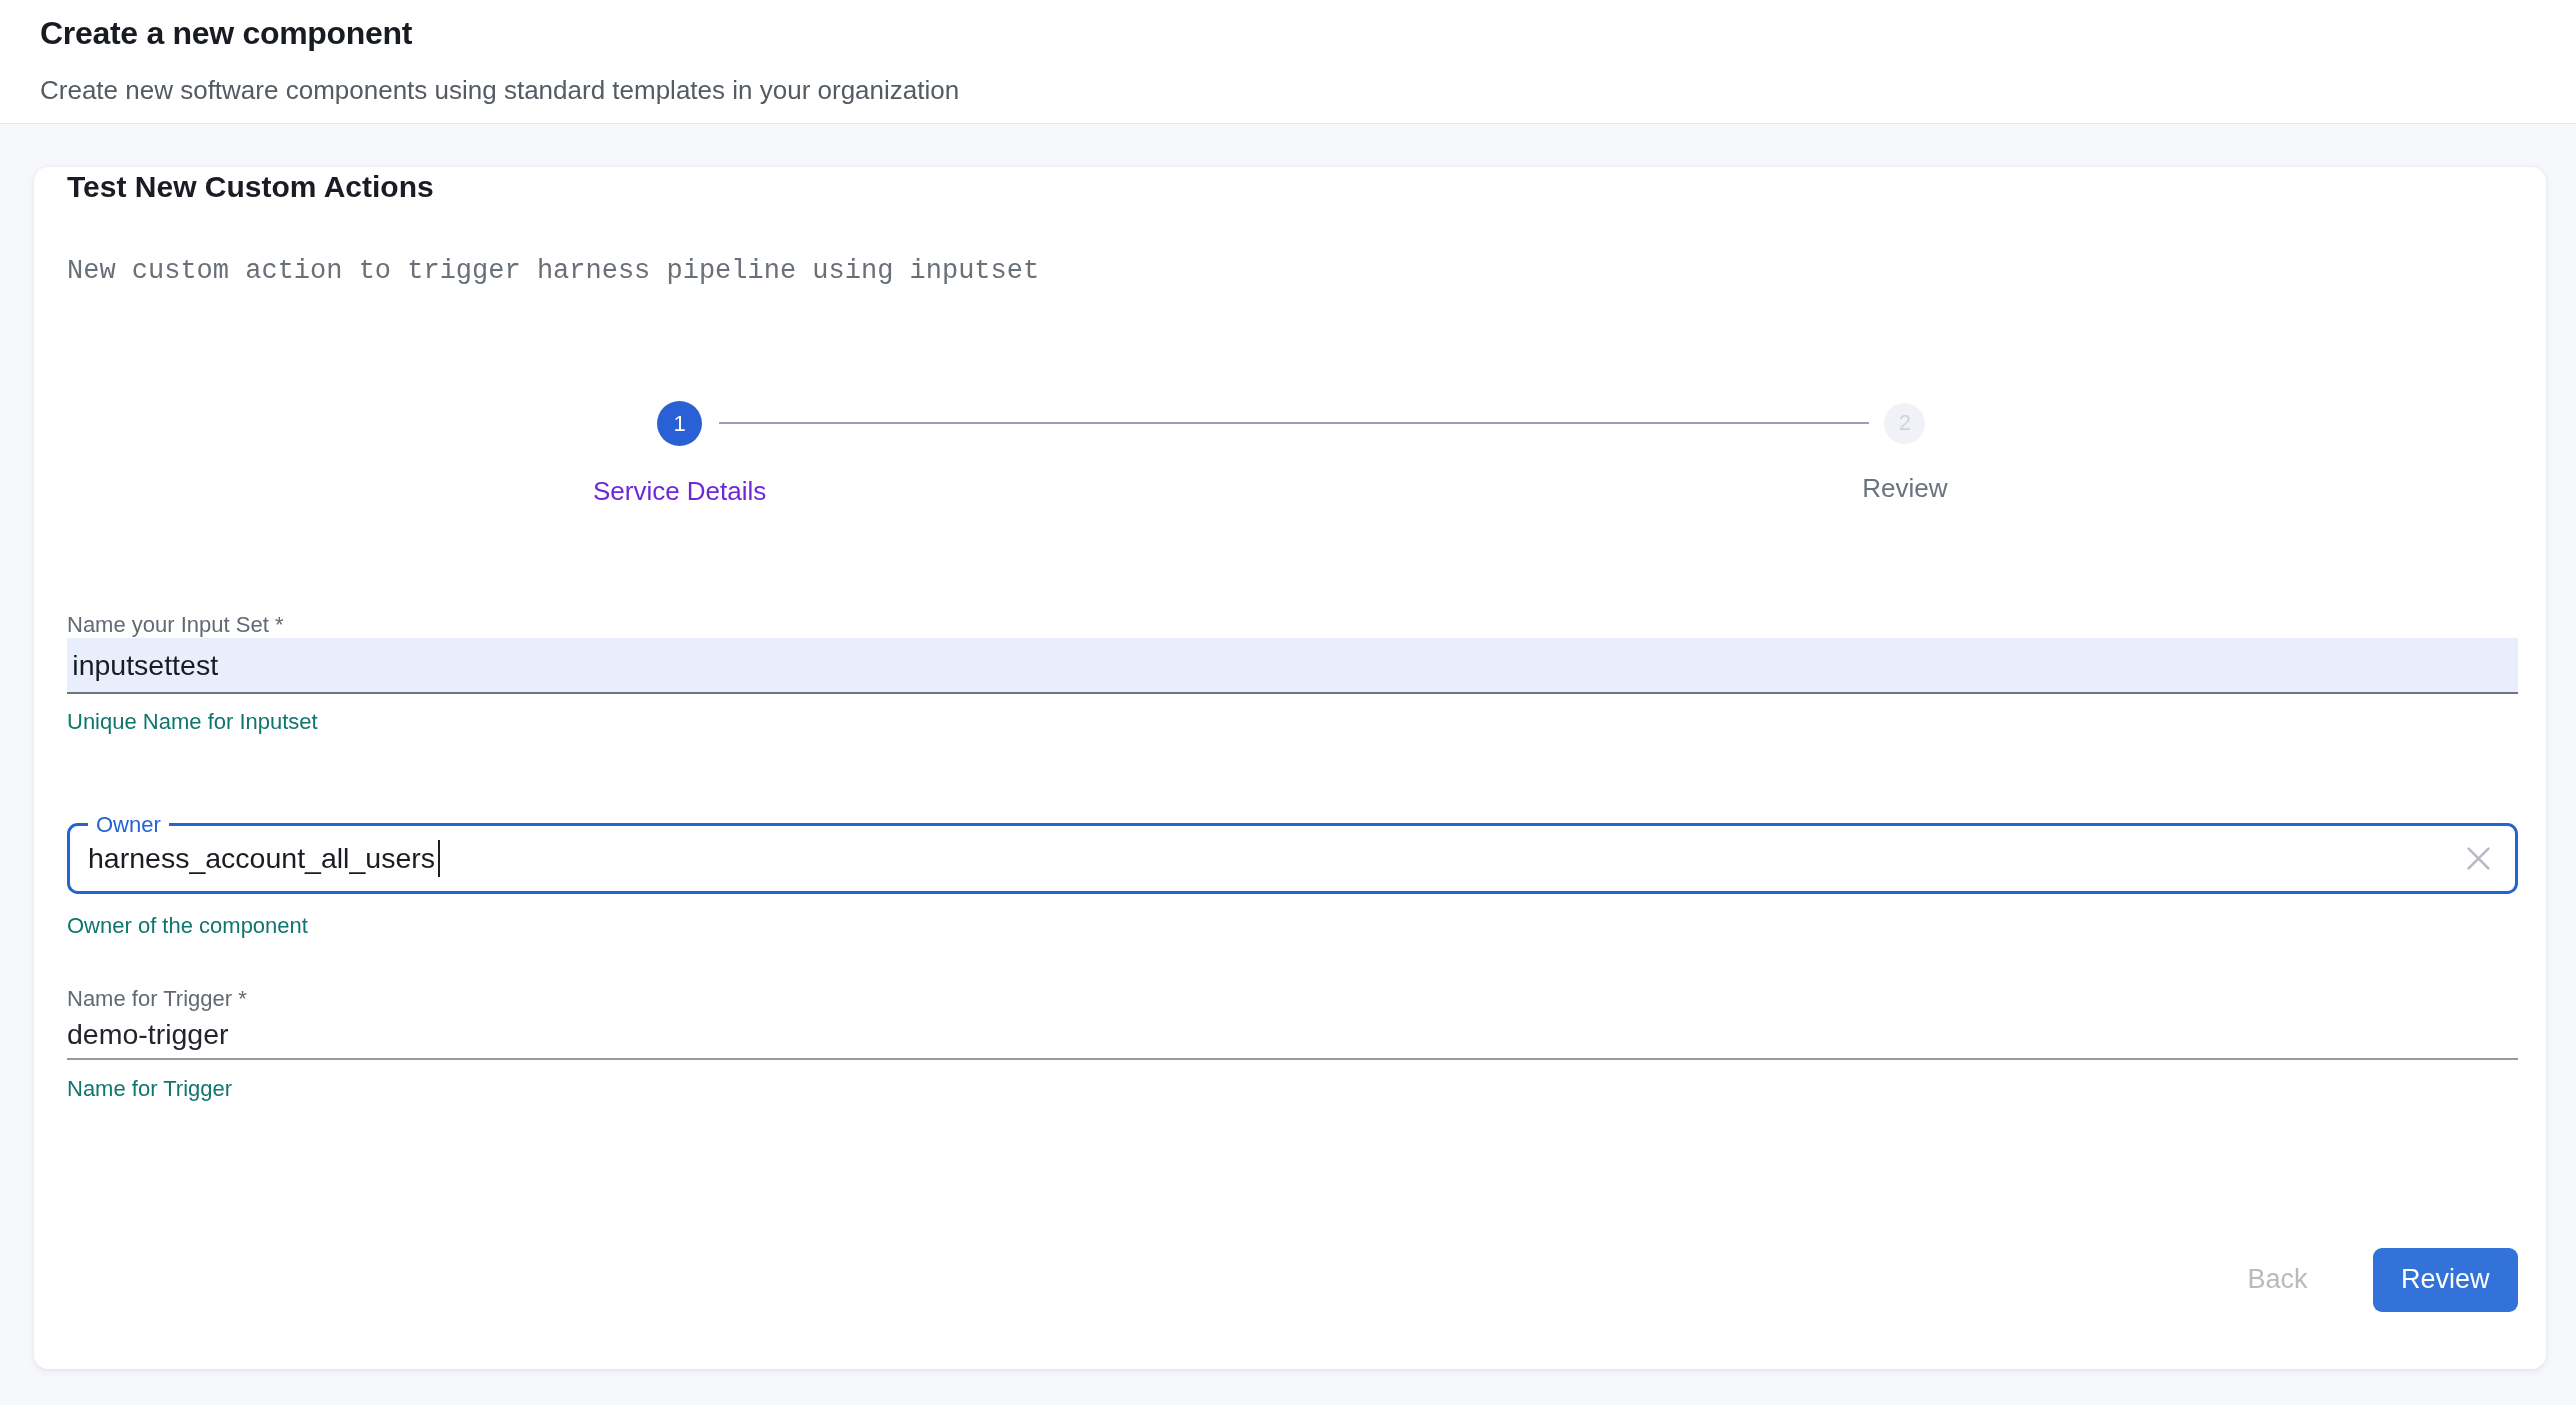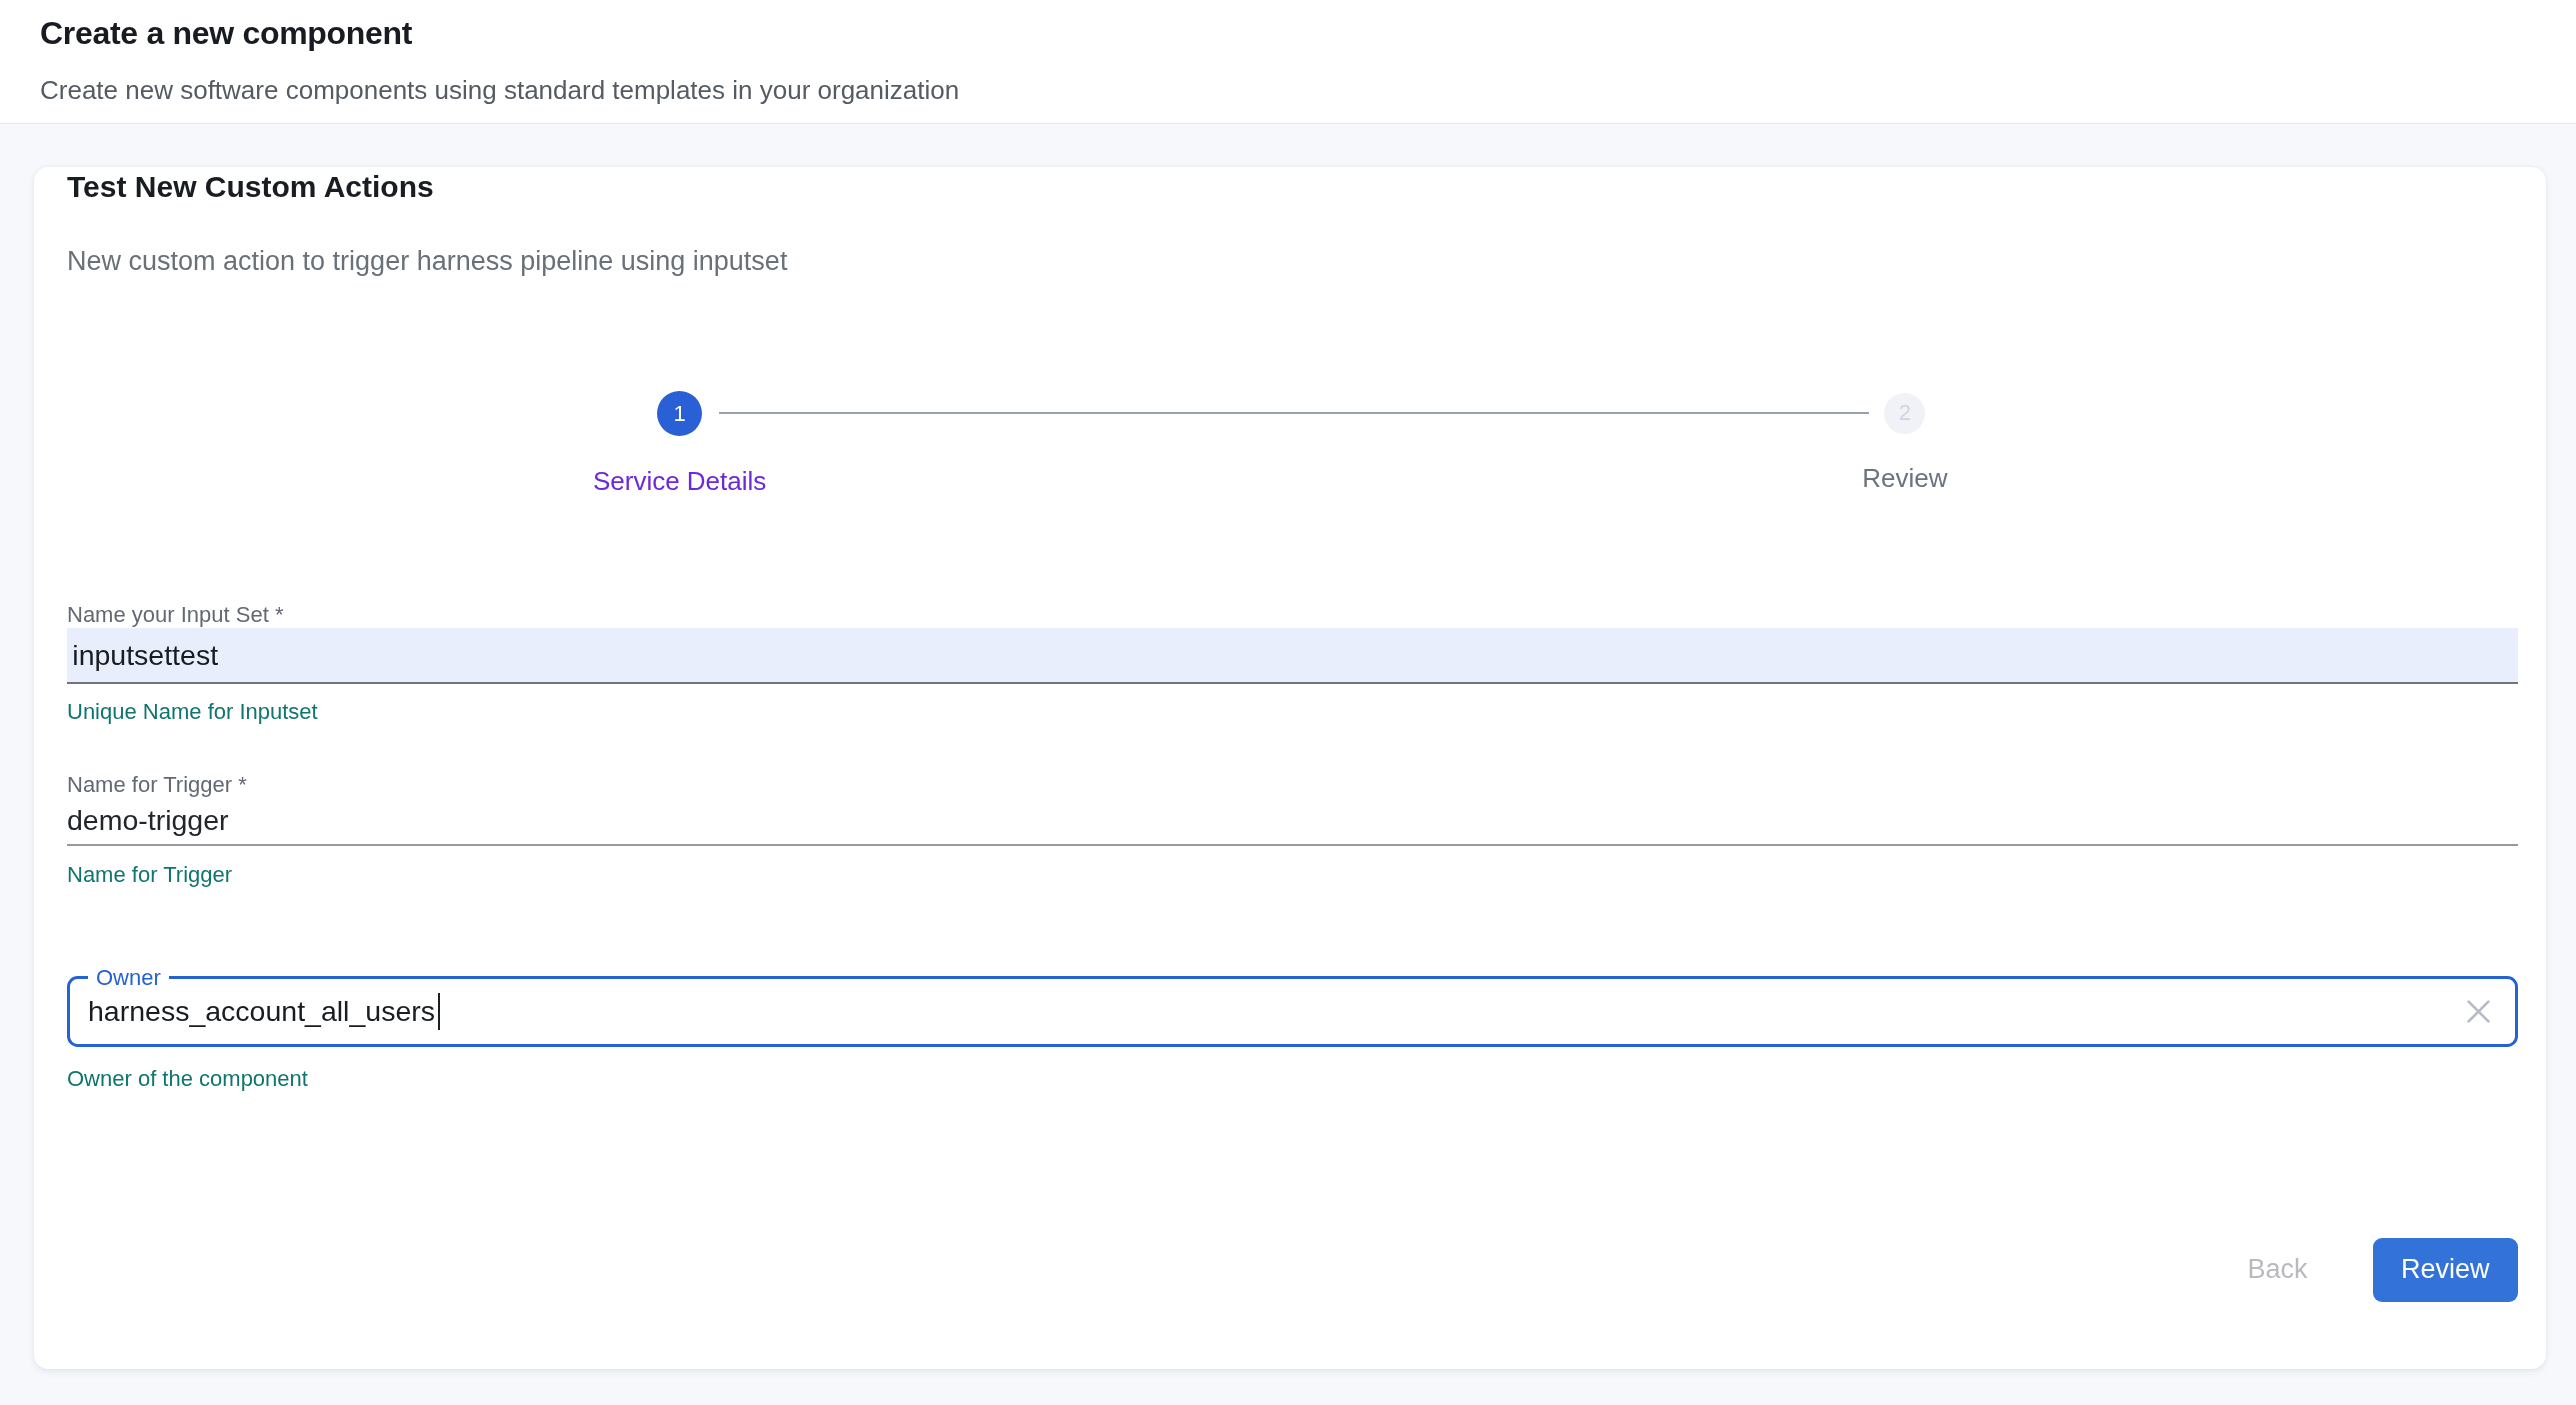--- a/index.html
+++ b/index.html
@@ -37,22 +37,22 @@
     border-radius: 14.3px;
     box-shadow: 0 2.7px 9px rgba(25,39,80,0.06), 0 0.9px 3.6px rgba(25,39,80,0.05);
     padding: 0 28.5px 0 33px;
   }
   .wizard-title {
     margin-top: 31px;
     font-size: 30px; font-weight: 700;
     color: #191d23; line-height: 39px;
   }
   .wizard-subtitle {
-    margin-top: 38px;
-    font-size: 27px; color: #697078; line-height: 34px;
+    margin-top: 48px;
+    font-size: 27px; color: #697078; line-height: 34px; font-family: Liberation Mono, monospace;
   }
   
   .stepper {
     position: relative;
     margin-top: 113px;
     display: flex;
   }
   .stepper-connector {
     position: absolute;
     top: 21.4px;
@@ -194,45 +194,45 @@
     </div>
 
     <div class="form">
 
       <div class="field field-1">
         <div class="field-label">Name your Input Set *</div>
         <div class="filled-box">
           <input type="text" value="inputsettest" style="">
         </div>
         <div class="helper-text">Unique Name for Inputset</div>
-      </div>
-
-      <div class="field field-2">
-        <div class="field-label">Name for Trigger *</div>
-        <div class="standard-box">
-          <input type="text" value="demo-trigger" style="">
-        </div>
-        <div class="helper-text">Name for Trigger</div>
       </div>
 
       <div class="field field-3">
         <div class="outlined-box" role="textbox">
           <span class="outlined-label">Owner</span>
           <span class="outlined-value">harness_account_all_users</span>
             <span class="text-caret"></span>
           <button class="clear-btn" aria-label="clear">
             <svg width="27" height="27" viewBox="0 0 30 30">
               <line x1="4" y1="4" x2="26" y2="26" stroke="#b6bbc6" stroke-width="3" stroke-linecap="round"></line>
               <line x1="26" y1="4" x2="4" y2="26" stroke="#b6bbc6" stroke-width="3" stroke-linecap="round"></line>
             </svg>
           </button>
         </div>
         <div class="helper-text">Owner of the component</div>
       </div>
 
+      <div class="field field-2">
+        <div class="field-label">Name for Trigger *</div>
+        <div class="standard-box">
+          <input type="text" value="demo-trigger" style="">
+        </div>
+        <div class="helper-text">Name for Trigger</div>
+      </div>
+
     </div>
 
     <div class="actions">
       <button class="btn-text">Back</button>
       <button class="btn-primary">Review</button>
     </div>
 
   </section>
 </main>
 

